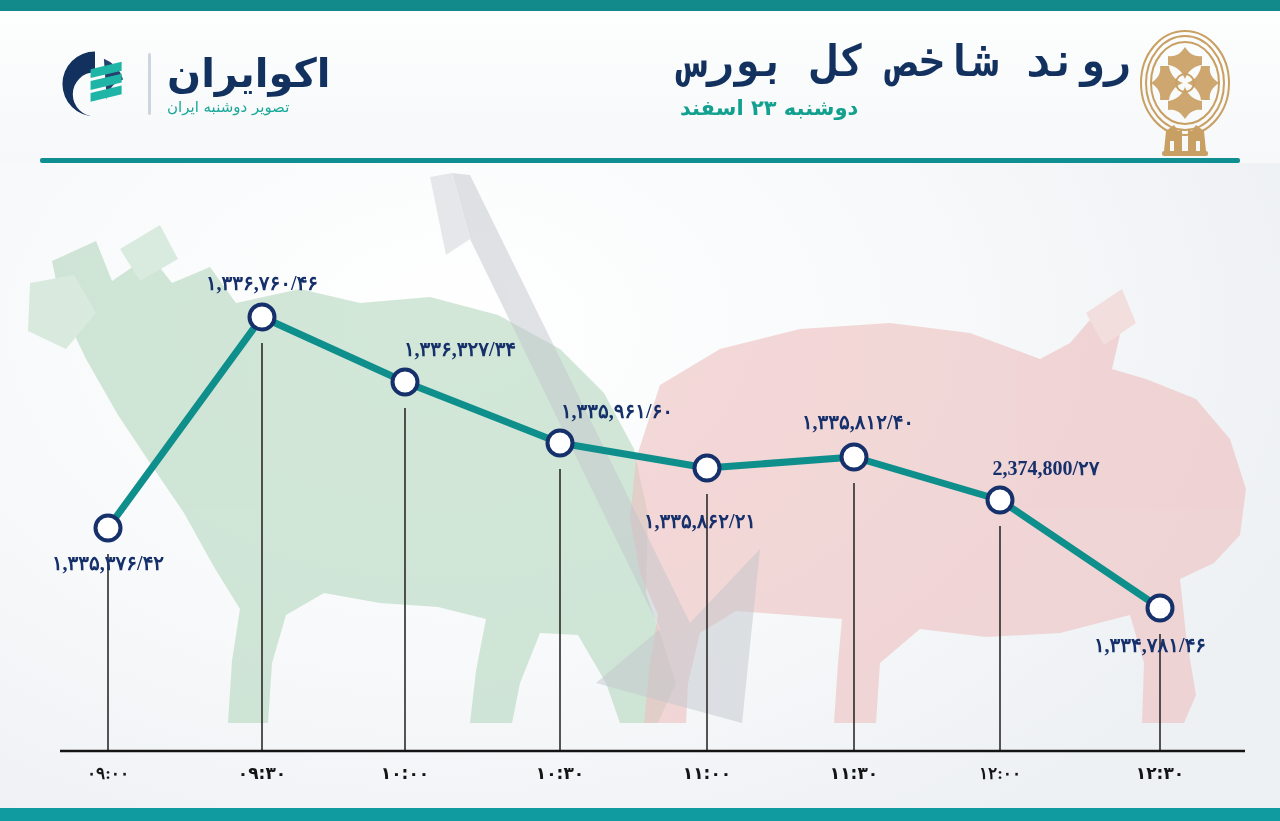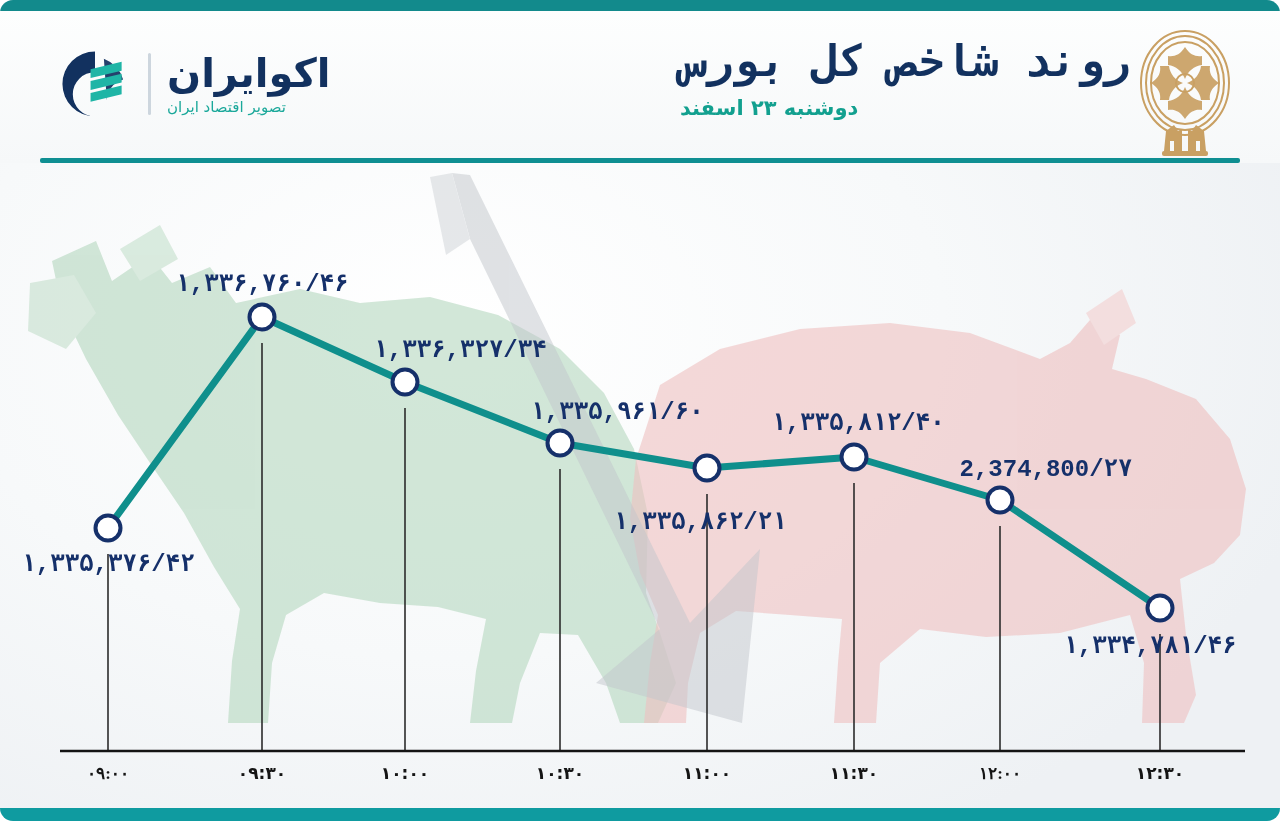--- a/index.html
+++ b/index.html
@@ -8,21 +8,20 @@
     width:1280px;height:821px;
     font-family:"DejaVu Sans","Liberation Sans",sans-serif;
     background:#ffffff;
     overflow:hidden;
   }
   .canvas{
     position:relative;width:1280px;height:821px;
     background:
       radial-gradient(ellipse 900px 600px at 35% 40%, #ffffff 0%, #f7f9fa 55%, #eef1f4 100%);
     overflow:hidden;
-    border-radius:13px;
   }
 
   
   .top-bar{
     position:absolute;left:0;top:0;width:1280px;height:11px;
     background:#128a8c;
   }
   .bottom-bar{
     position:absolute;left:0;bottom:0;width:1280px;height:13px;
     background:#0f9ba0;
@@ -78,38 +77,38 @@
   }
   .bg-art{position:absolute;left:0;top:0;width:1280px;height:645px;}
   .plot-svg{position:absolute;left:0;top:0;width:1280px;height:645px;}
 
   .axis-label{
     position:absolute;font-size:17px;font-weight:bold;color:#141414;
     transform:translateX(50%);direction:ltr;white-space:nowrap;
     font-family:"DejaVu Sans",sans-serif;
   }
   .pt-label{
-    position:absolute;font-size:24px;font-weight:bold;color:#15306a;
+    position:absolute;font-size:20px;font-weight:bold;color:#15306a;
     white-space:nowrap;direction:ltr;letter-spacing:0px;
-    font-family:Liberation Mono, monospace;
+    font-family:Liberation Serif, serif;
   }
 </style>
 </head>
 <body>
 
 <div class="canvas">
 
   <div class="top-bar"></div>
 
   <div class="header">
 
     <div class="logo-wrap">
       <div class="logo-text">
         <div class="logo-name">اکوایران</div>
-        <div class="logo-tag">تصویر اقتصاد ایران</div>
+        <div class="logo-tag">تصویر دوشنبه ایران</div>
       </div>
       <div class="logo-sep"></div>
       <svg class="logo-mark" viewBox="0 0 100 100">
         <path d="M50 6 A44 44 0 0 0 50 94 A30 30 0 0 1 50 34 Z" fill="#12315f"></path>
         <path d="M62 16 A44 44 0 0 1 88 44 A30 30 0 0 0 66 72 Z" fill="#12315f" opacity="0.92"></path>
         <g fill="#1fb5a6">
           <path d="M44 30 L86 20 L86 32 L44 42 Z"></path>
           <path d="M44 46 L86 36 L86 48 L44 58 Z"></path>
           <path d="M44 62 L86 52 L86 64 L44 74 Z"></path>
         </g>

